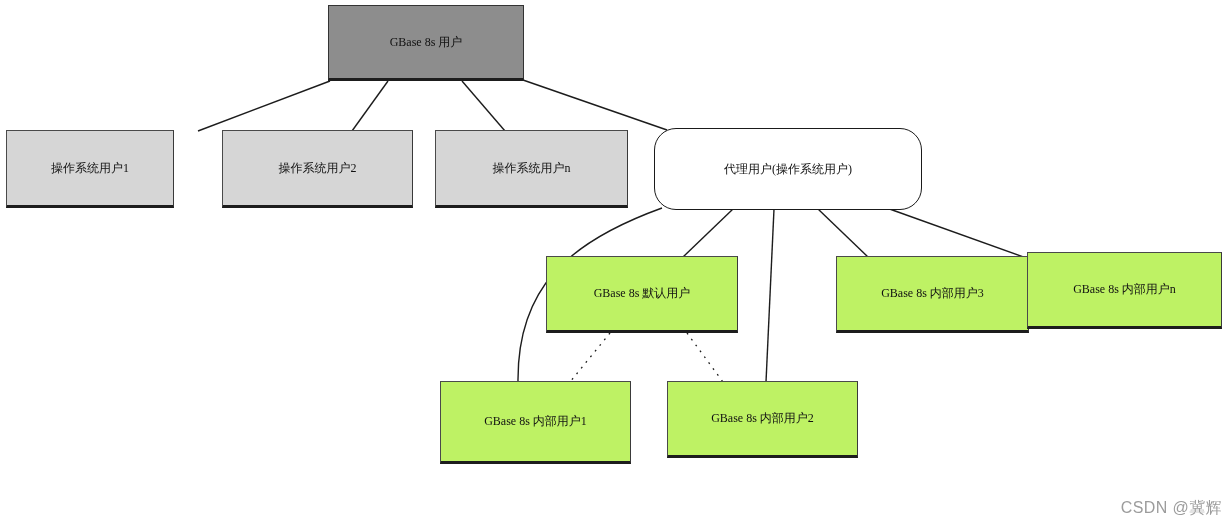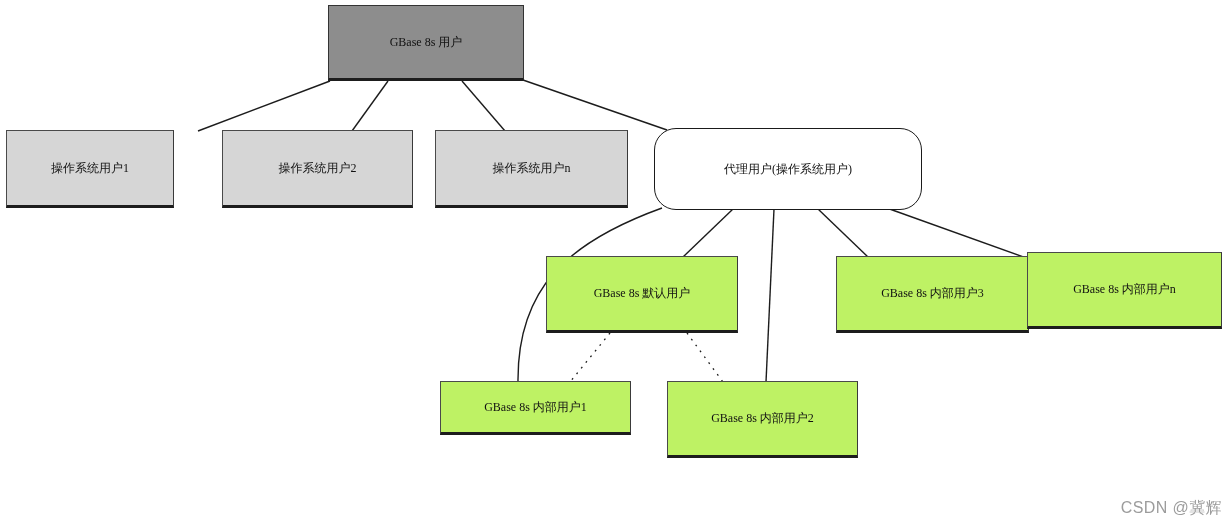--- a/index.html
+++ b/index.html
@@ -41,21 +41,21 @@
   }
   
   .n-root    { left: 328px; top: 5px;   width: 196px; height: 76px; }
   .n-os1     { left: 6px;   top: 130px; width: 168px; height: 78px; }
   .n-os2     { left: 222px; top: 130px; width: 191px; height: 78px; }
   .n-osn     { left: 435px; top: 130px; width: 193px; height: 78px; }
   .n-proxy   { left: 654px; top: 128px; width: 268px; height: 82px; }
   .n-default { left: 546px; top: 256px; width: 192px; height: 77px; }
   .n-int3    { left: 813px; top: 256px; width: 193px; height: 77px; margin-left: 23px; }
   .n-intn    { left: 1027px;top: 252px; width: 195px; height: 77px; }
-  .n-int1    { left: 440px; top: 381px; width: 191px; height: 54px; }
+  .n-int1    { left: 440px; top: 381px; width: 191px; height: 83px; }
   .n-int2    { left: 667px; top: 381px; width: 191px; height: 77px; }
   .watermark {
     position: absolute;
     right: 5px;
     top: 498px;
     font-family: "Liberation Sans", "DejaVu Sans", sans-serif;
     font-size: 16px;
     letter-spacing: 0.4px;
     color: #9c9c9c;
   }

